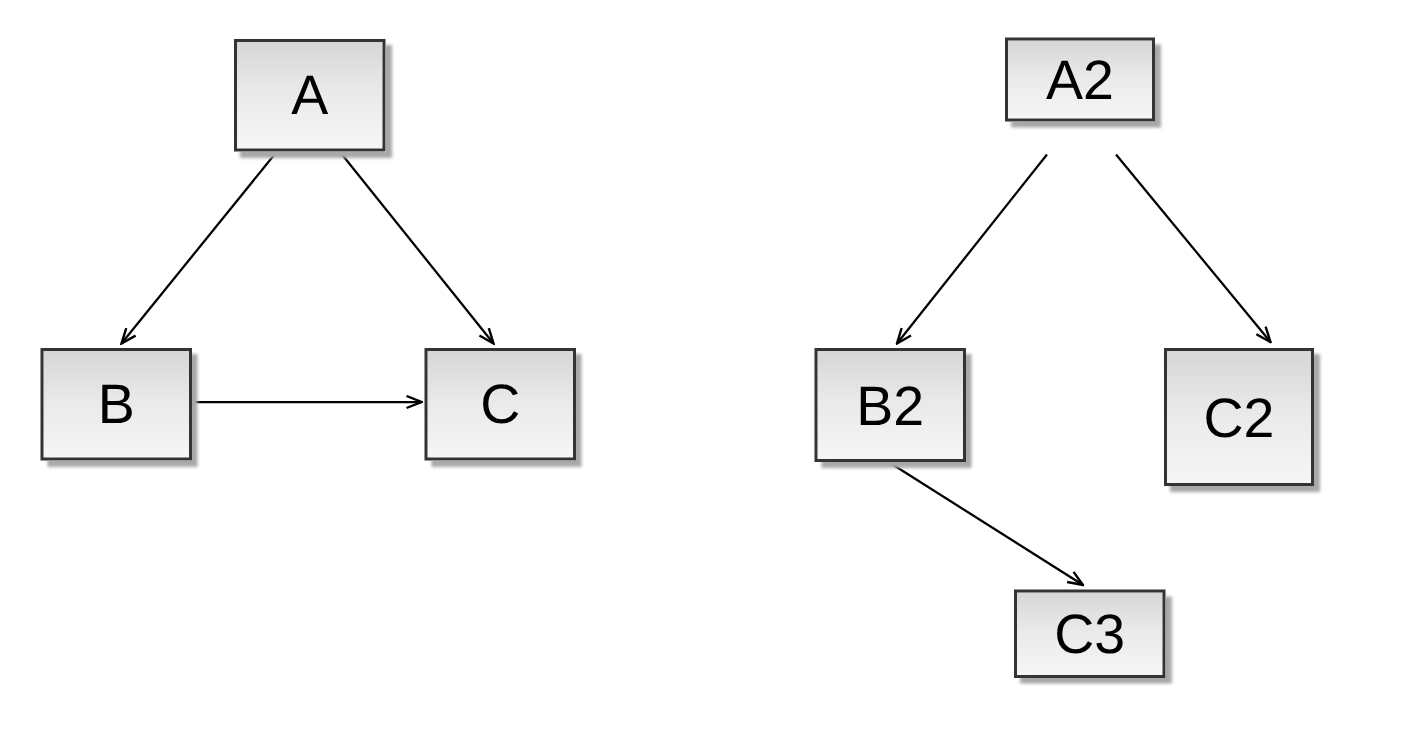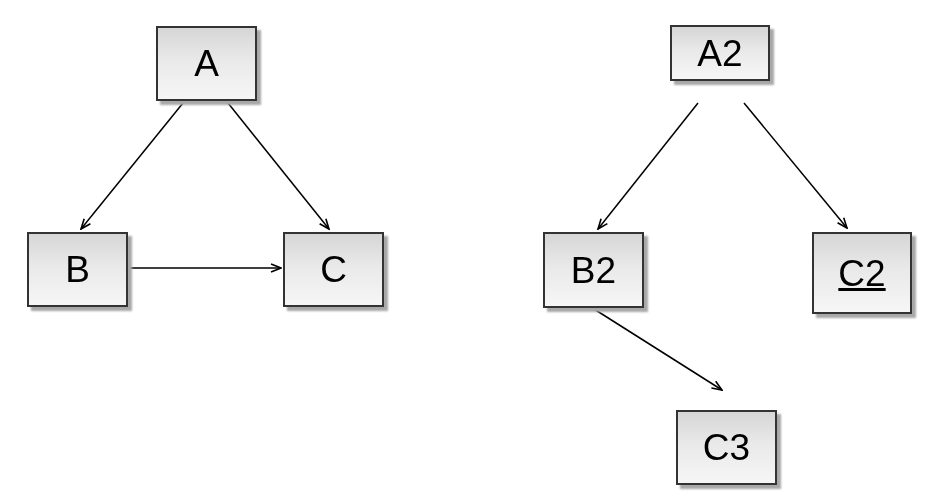--- a/index.html
+++ b/index.html
@@ -86,21 +86,21 @@
           <span class="node-label">C</span>
         </div>
       </div>
       <div class="graph-group">
         <div class="node" style="left: 670px; top: 25px; width: 100px; height: 56px;">
           <span class="node-label">A2</span>
         </div>
         <div class="node" style="left: 543px; top: 232px; width: 101px; height: 76px;">
           <span class="node-label">B2</span>
         </div>
-        <div class="node" style="left: 812px; top: 232px; width: 100px; height: 82px; text-decoration: underline;">
+        <div class="node" style="left: 776px; top: 232px; width: 100px; height: 92px;">
           <span class="node-label">C2</span>
         </div>
-        <div class="node" style="left: 676px; top: 410px; width: 101px; height: 75px;">
+        <div class="node" style="left: 676px; top: 393px; width: 101px; height: 59px;">
           <span class="node-label">C3</span>
         </div>
       </div>
     </div>
 </div>
 
 </body></html>

